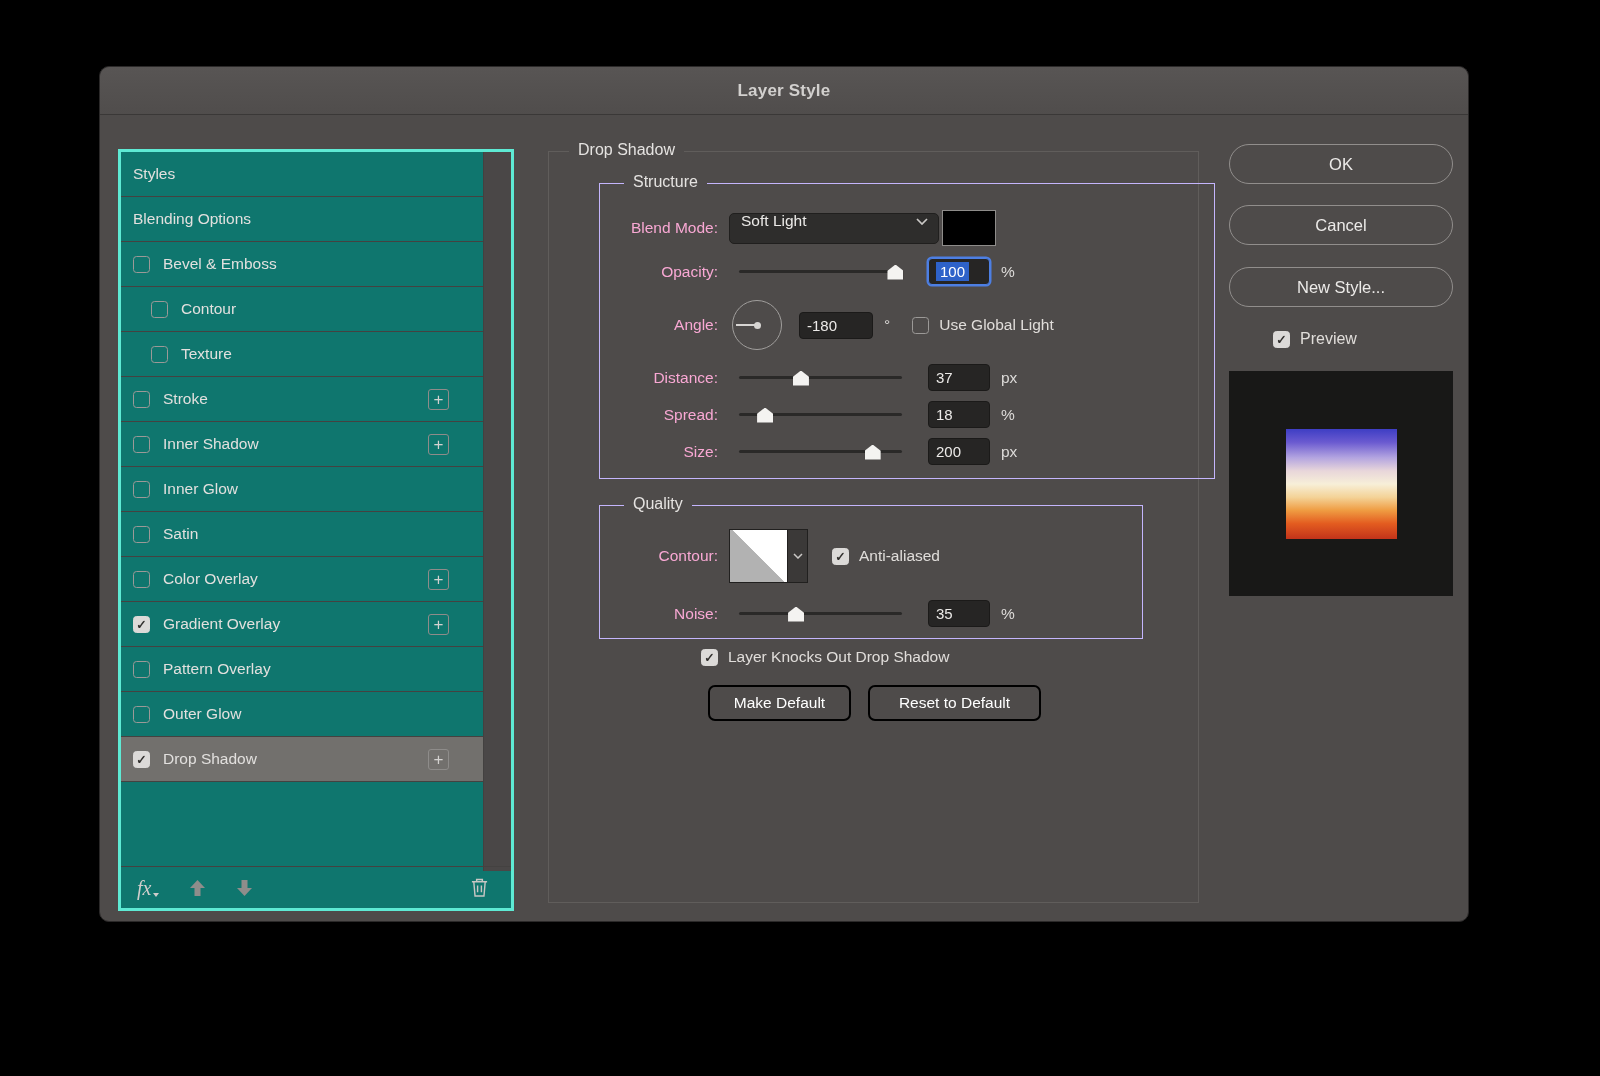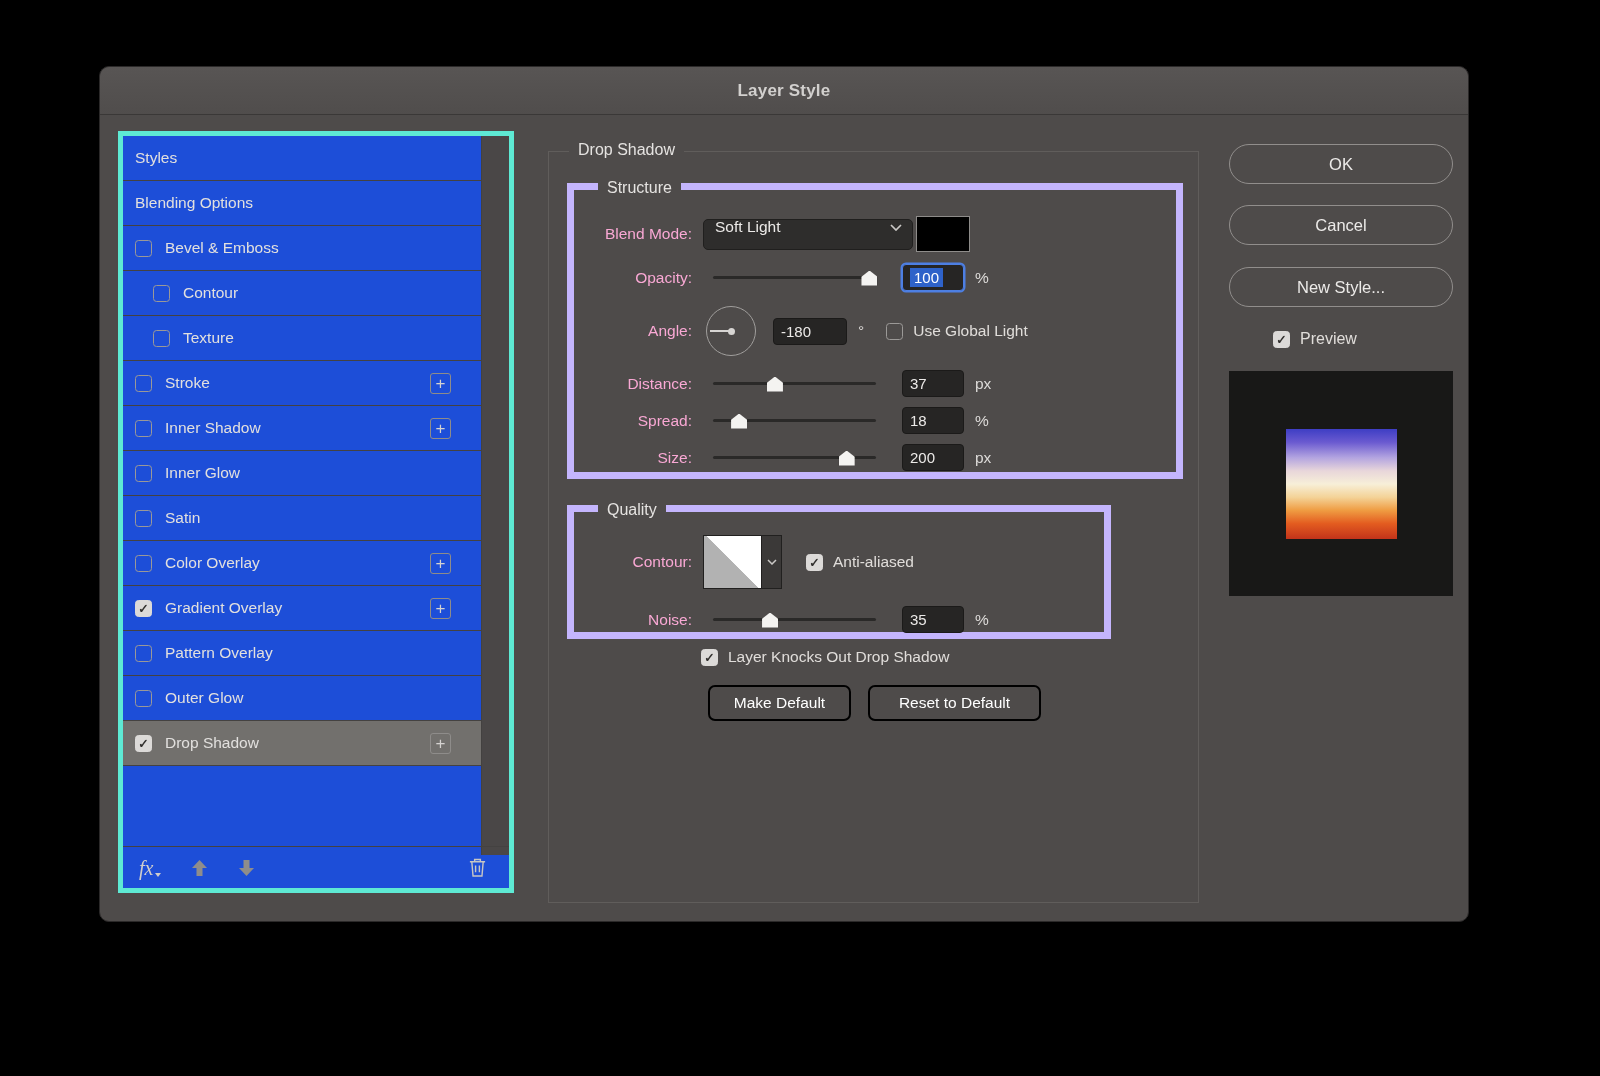--- a/index.html
+++ b/index.html
@@ -9,22 +9,22 @@
   .dialog { position: absolute; left: 99px; top: 66px; width: 1370px; height: 856px;
     background: #4e4b4a; border: 1px solid #2b2929; border-radius: 10px;
     box-shadow: 0 30px 90px rgba(0,0,0,.65); }
 
   .titlebar { height: 48px; display: flex; align-items: center; justify-content: center;
     background: linear-gradient(#585554, #504d4c); border-bottom: 1px solid #3a3837;
     border-radius: 10px 10px 0 0; }
   .titlebar .title { font-size: 17px; font-weight: bold; color: #d2d0ce; letter-spacing: .2px; }
 
   
-  .sidebar { position: absolute; left: 18px; top: 64px; width: 396px; height: 762px;
-    background: #1d4ed8; border: 5px solid #5eead4; }
+  .sidebar { position: absolute; left: 18px; top: 82px; width: 396px; height: 762px;
+    background: #0f766e; border: 3px solid #5eead4; }
   .slist { position: absolute; left: 0; top: 0; right: 0; height: 719px; overflow: hidden; }
   .gutter { position: absolute; right: 0; top: 0; width: 28px; height: 719px;
     background: #4a4747; border-left: 1px solid #434140; }
   .srow { position: relative; height: 45px; display: flex; align-items: center;
     padding-left: 12px; padding-right: 70px; border-bottom: 1px solid #444241;
     color: #e2e0de; font-size: 15.5px; width: 368px; }
   .srow.ind { padding-left: 30px; }
   .srow.sel { background: #72706d; }
   .slabel { white-space: nowrap; }
   .srow .cb { margin-right: 13px; flex: 0 0 auto; }
@@ -50,21 +50,21 @@
   .arrow-btn { margin-left: 30px; display: flex; align-items: center; }
   .trash-btn { margin-left: auto; margin-right: 6px; display: flex; align-items: center; }
 
   
   .main-panel { position: absolute; left: 448px; top: 84px; width: 651px; height: 752px;
     border: 1px solid #605d5b; }
   .group-label { position: absolute; top: -11px; background: #4e4b4a; padding: 0 9px;
     font-size: 16px; color: #e5e3e1; white-space: nowrap; }
   .main-panel > .group-label { left: 20px; }
 
-  .fieldset { position: absolute; border: 7px solid #c4b5fd; }
+  .fieldset { position: absolute; border: 1px solid #c4b5fd; margin-left: 32px; }
   .fs-structure { left: 18px; top: 31px; width: 616px; height: 296px; }
   .fs-quality  { left: 18px; top: 353px; width: 544px; height: 134px; }
   .fieldset > .group-label { left: 24px; }
 
   .frow { position: absolute; left: 0; display: flex; align-items: center; width: 100%; }
   .flabel { width: 118px; text-align: right; font-size: 15.5px; color: #f9a8d4;
     flex: 0 0 auto; }
 
   .dropdown { margin-left: 11px; width: 210px; height: 31px; background: #2e2d2c;
     border: 1px solid #201f1e; border-radius: 5px; display: flex; align-items: center;

